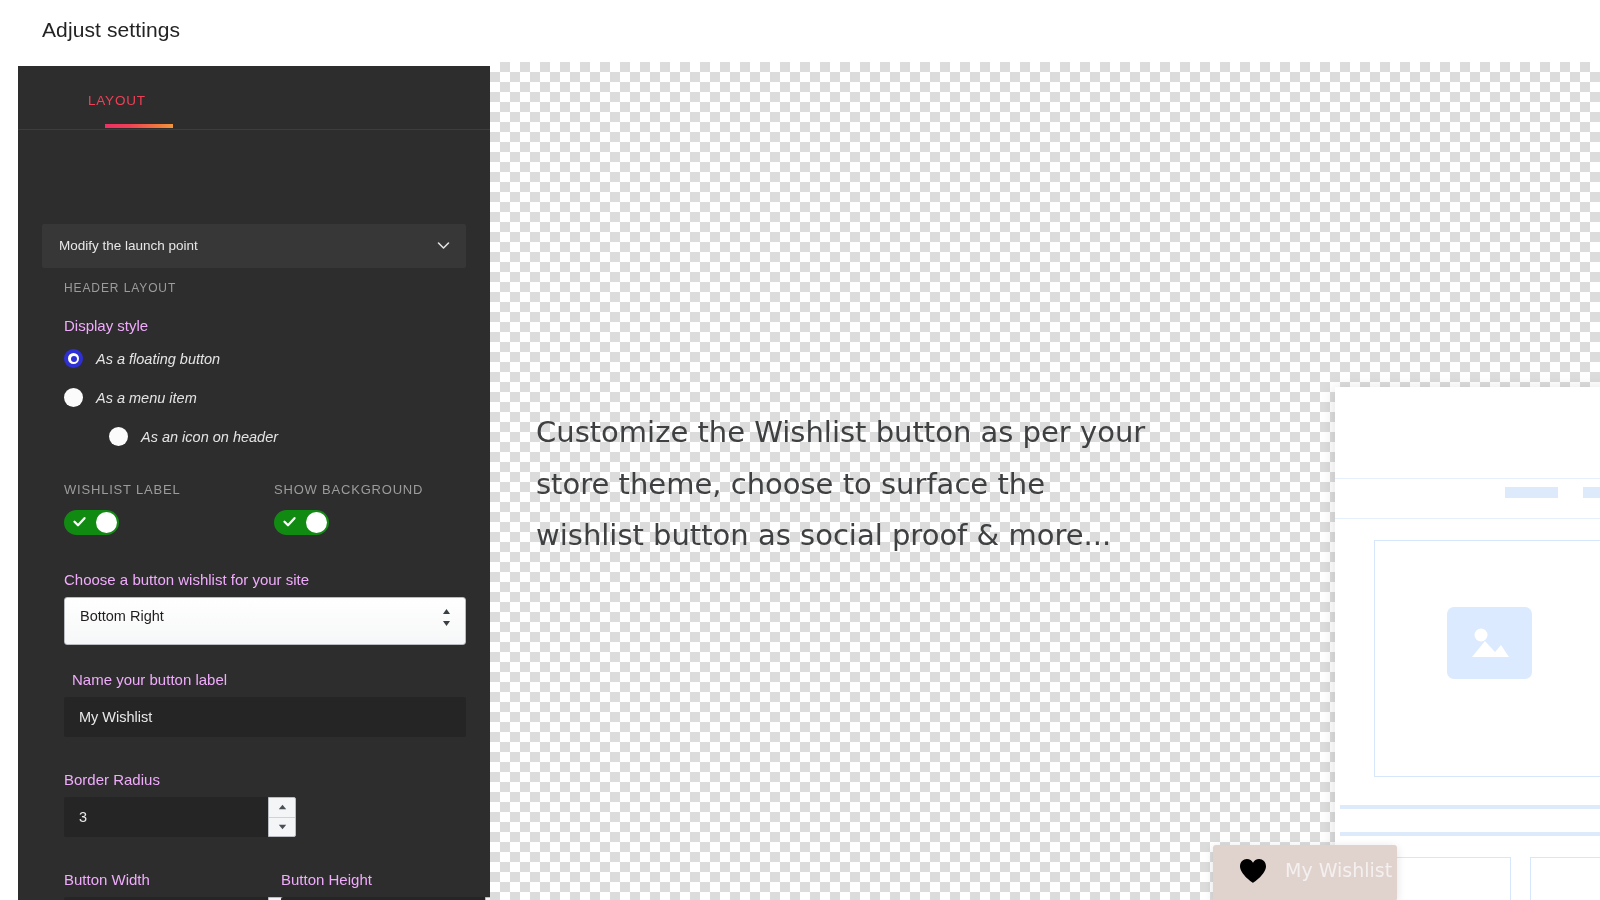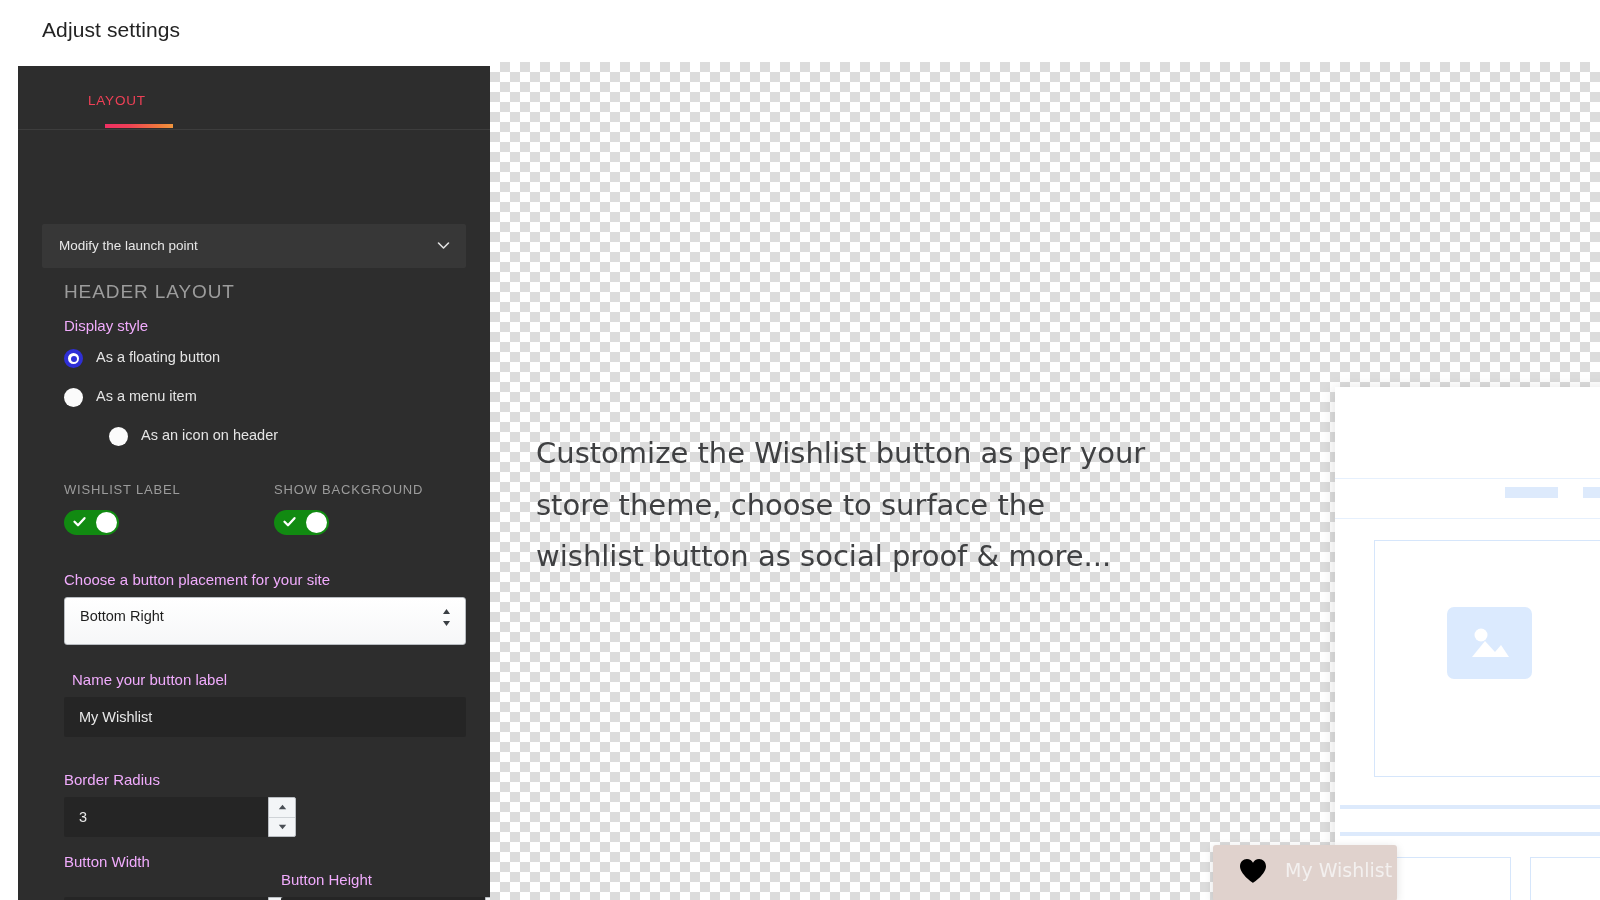--- a/index.html
+++ b/index.html
@@ -107,43 +107,45 @@
     top: 15px;
     width: 13px;
     height: 13px;
   }
   .chev svg { display: block; }
 
   .section-head {
     position: absolute;
     left: 46px;
     top: 151px;
-    font-size: 19px;
+    font-size: 12px;
     letter-spacing: 0.9px;
     color: #9c9c9c;
   }
 
   .field-label {
     position: absolute;
     font-size: 15px;
     color: #f0abfc;
   }
   .lbl-display-style { left: 46px; top: 187px; }
   .lbl-placement    { left: 46px; top: 441px; }
   .lbl-name-button  { left: 54px; top: 541px; }
   .lbl-border-radius{ left: 46px; top: 641px; }
-  .lbl-btn-width    { left: 46px; top: 723px; }
+  .lbl-btn-width    { left: 46px; top: 741px; }
   .lbl-btn-height   { left: 263px; top: 741px; }
 
   .radio-row {
     position: absolute;
     left: 46px;
     display: flex;
+    align-items: center;
     gap: 13px;
     cursor: pointer;
+    font-style: italic;
   }
   .radio-0 { top: 219px; }
   .radio-1 { top: 258px; }
   .radio-2 { top: 297px; padding-left: 45px; }
 
   .radio-dot {
     width: 19px;
     height: 19px;
     border-radius: 50%;
     background: #fbfbfb;
@@ -302,21 +304,21 @@
     color: #111111;
     letter-spacing: -1.2px;
     line-height: 1.05;
     white-space: nowrap;
     z-index: 6;
     font-family: "DejaVu Sans", sans-serif;
   }
   .promo-p {
     position: absolute;
     left: 536px;
-    top: 428px;
+    top: 407px;
     width: 620px;
     font-size: 29px;
     color: #3f4042;
     line-height: 1.78;
     z-index: 6;
     font-family: "DejaVu Sans", sans-serif;
   }
 
   
   .mockup {
@@ -473,21 +475,21 @@
       <div class="toggle-group-label tgl-lbl-1">SHOW BACKGROUND</div>
       <div class="toggle tgl-1">
         <span class="check">
           <svg width="15" height="15" viewBox="0 0 15 15">
             <path d="M2.5 7.8 L6 11.2 L12.5 4.2" stroke="#ffffff" stroke-width="2.3" fill="none" stroke-linecap="round" stroke-linejoin="round"></path>
           </svg>
         </span>
         <span class="knob"></span>
       </div>
 
-      <div class="field-label lbl-placement">Choose a button placement for your site</div>
+      <div class="field-label lbl-placement">Choose a button wishlist for your site</div>
       <div class="select-box">
         <span class="s-value">Bottom Right</span>
         <span class="s-arrows">
           <svg width="9" height="19" viewBox="0 0 9 19">
             <path d="M4.5 1 L8 6 L1 6 Z" fill="#3a3f44"></path>
             <path d="M4.5 18 L8 13 L1 13 Z" fill="#3a3f44"></path>
           </svg>
         </span>
       </div>
 

